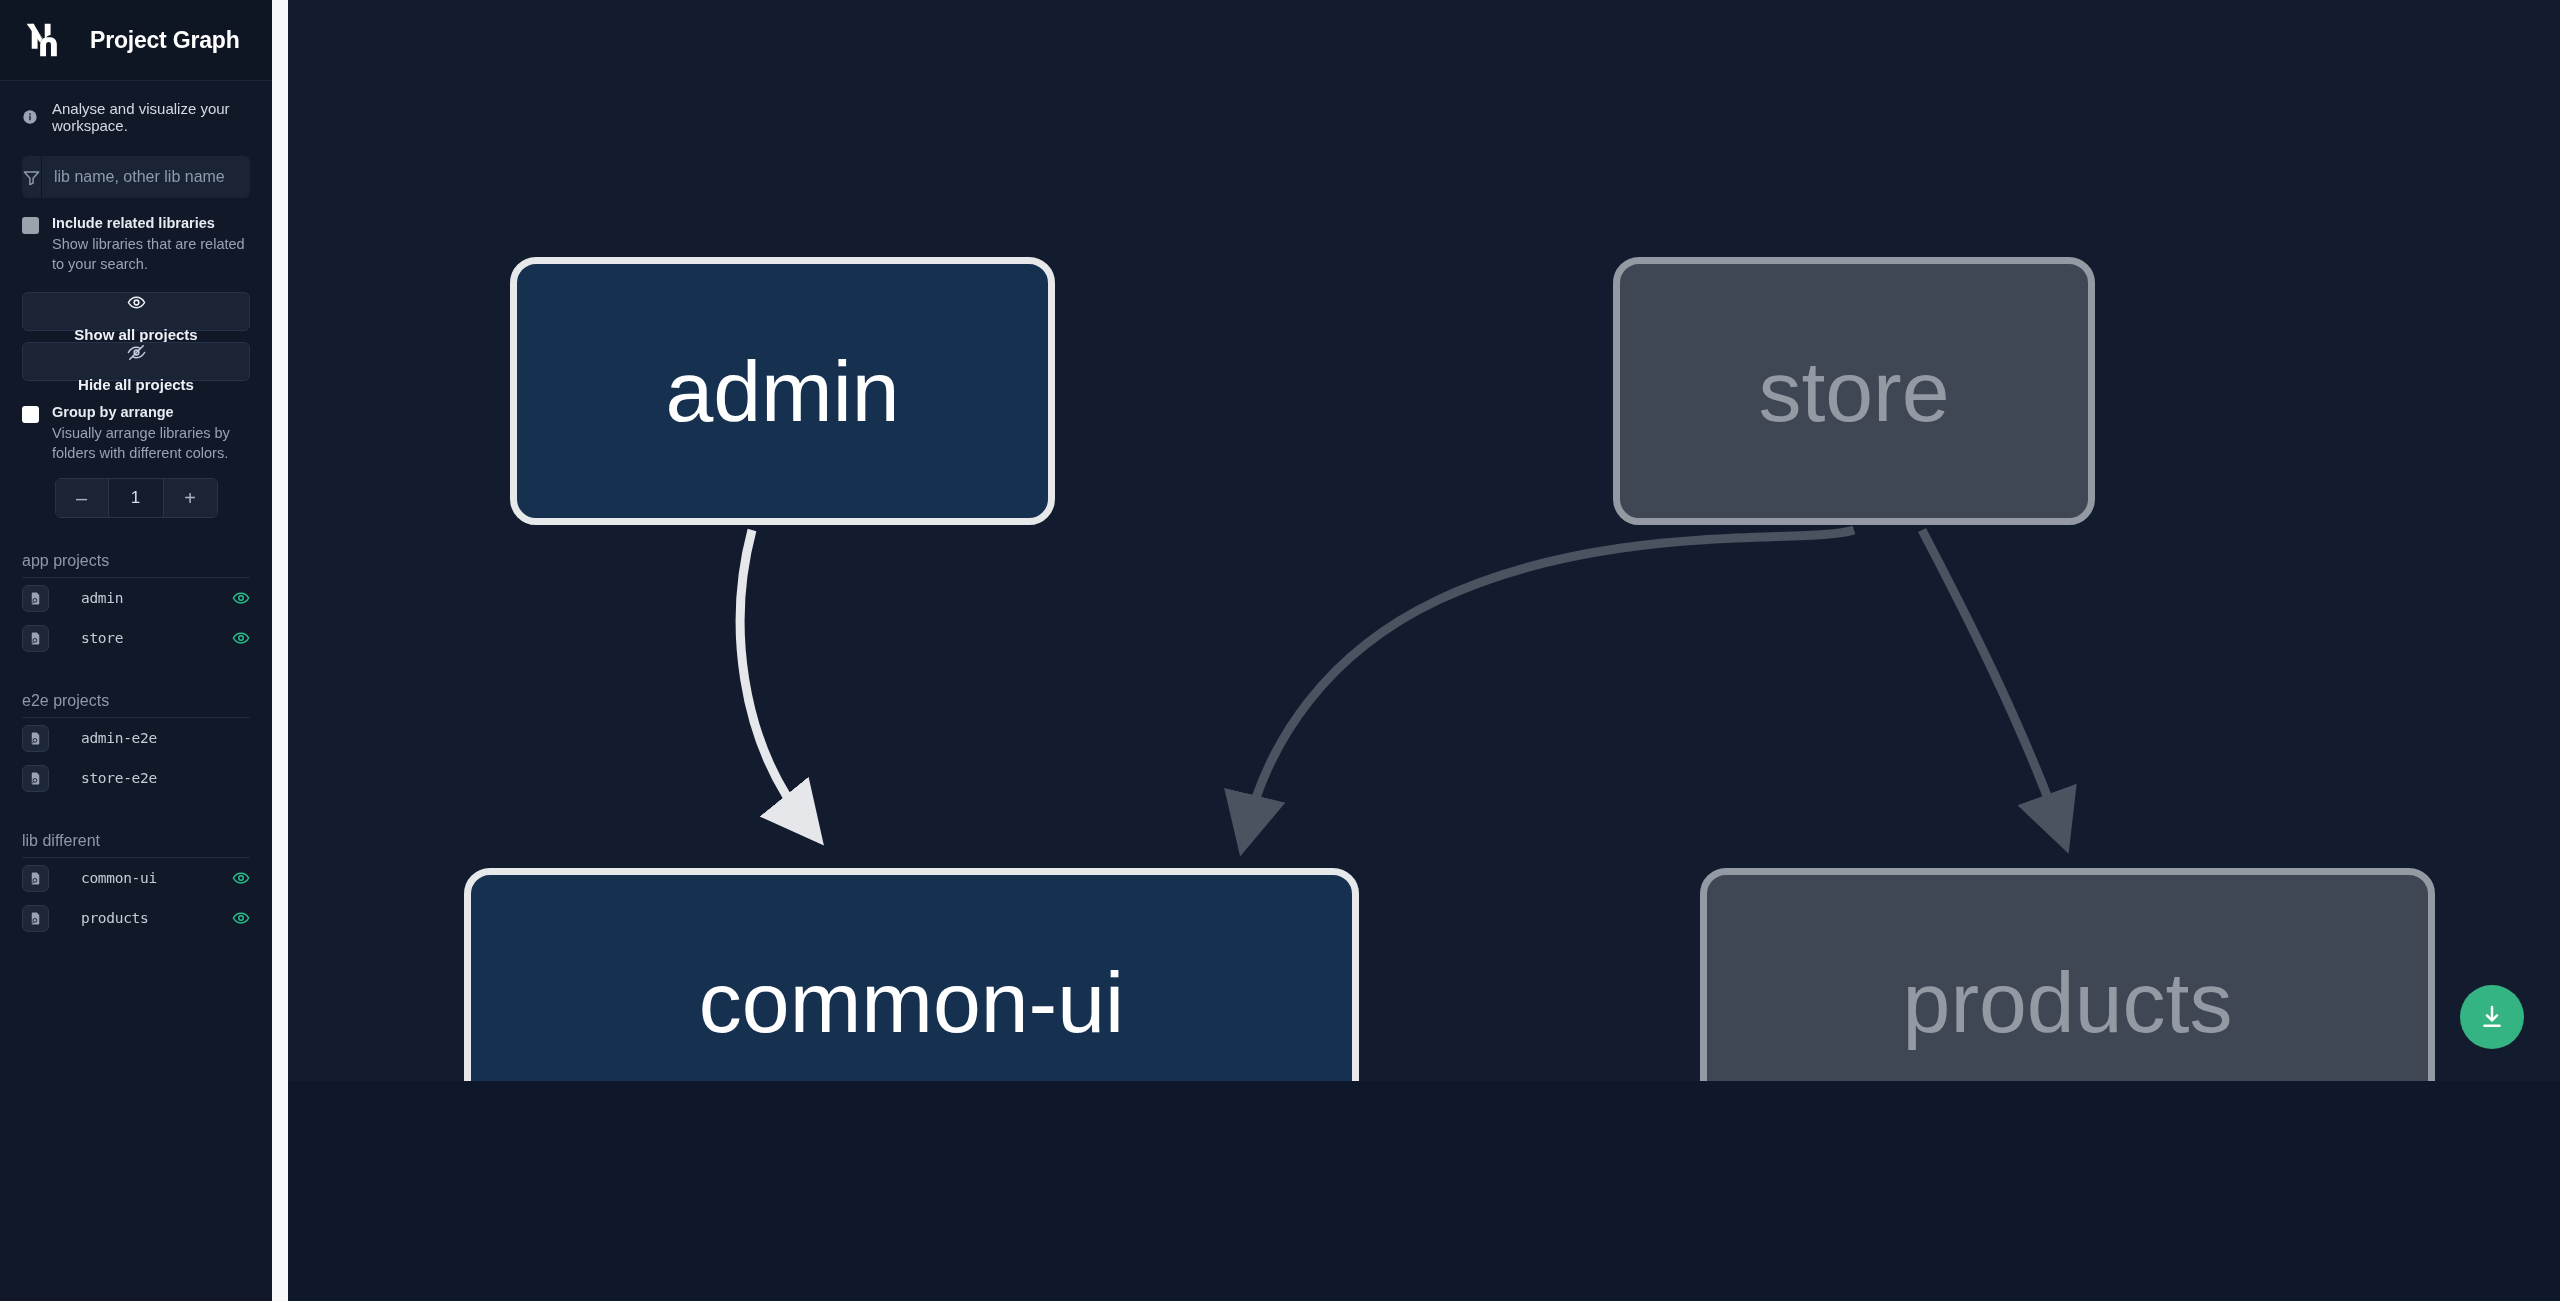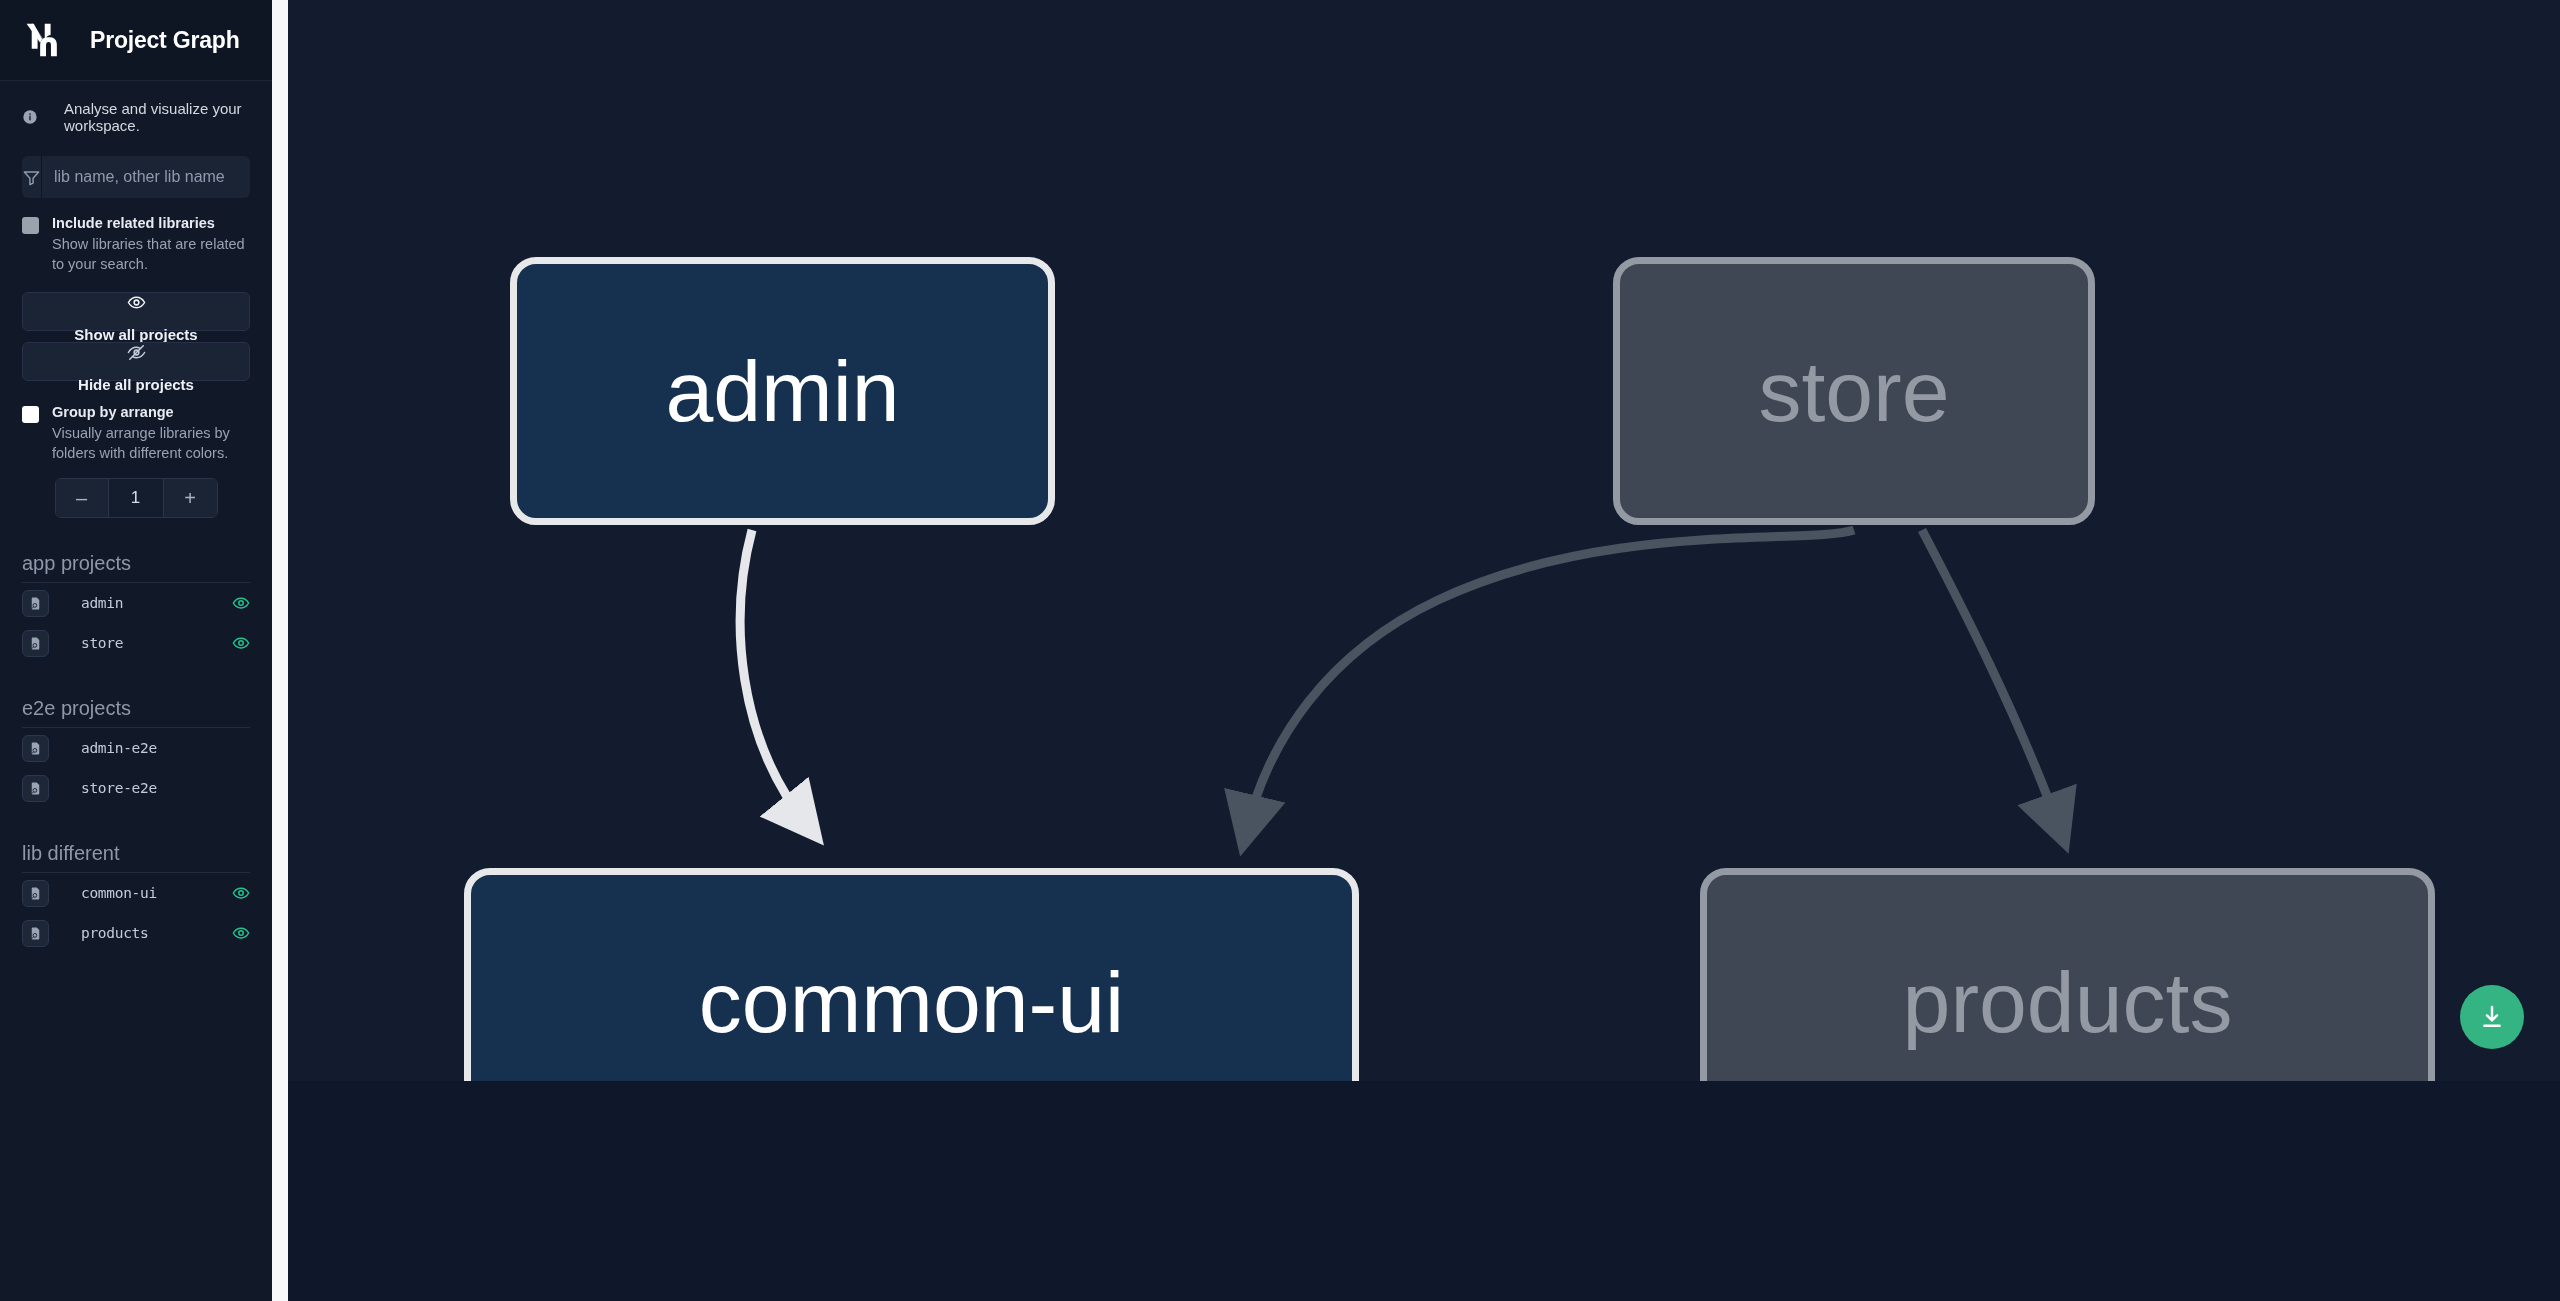--- a/index.html
+++ b/index.html
@@ -29,21 +29,21 @@
     background:#0f1623;
   }
   .nx-logo{width:44px;height:44px;flex:0 0 44px;display:block;}
   .sb-title{
     color:#ffffff;font-size:23px;font-weight:700;letter-spacing:-0.2px;
     margin-left:24px;white-space:nowrap;
   }
   .monitor-icon{margin-left:24px;width:22px;height:22px;display:block;}
 
   .sb-subtitle{
-    display:flex;align-items:center;gap:26px;
+    display:flex;align-items:center;gap:14px;
     padding:19px 22px 0 22px;
   }
   .sb-subtitle .info-icon{width:16px;height:16px;flex:0 0 16px;display:block;}
   .sb-subtitle span{color:#d4d9e2;font-size:15px;}
 
   .search-row{padding:22px 22px 0 22px;}
   .search-box{
     display:flex;align-items:stretch;height:42px;
     background:#1b2435;border-radius:6px;overflow:hidden;
   }
@@ -93,21 +93,21 @@
     border-right:1px solid #2a3449;box-sizing:border-box;
   }
   .st-val{
     width:55px;height:38px;background:#141d2e;display:flex;align-items:center;
     justify-content:center;color:#d7dde7;font-size:17px;
     border-right:1px solid #2a3449;box-sizing:border-box;
   }
   .st-btn.last{border-right:0;}
 
   .sec{padding:0 22px;margin-top:34px;}
-  .sec-title{color:#8d98a9;font-size:20px;padding-bottom:7px;}
+  .sec-title{color:#8d98a9;font-size:16px;padding-bottom:7px;}
   .sec-rule{height:1px;background:#222c3e;}
   .proj-row{
     display:flex;align-items:center;height:40px;cursor:pointer;
   }
   .proj-ic{
     width:27px;height:27px;flex:0 0 27px;border-radius:6px;
     background:#1d2troubleshoot;
   }
   .proj-ic{background:#1d2738;border:1px solid #2b374c;display:flex;align-items:center;justify-content:center;box-sizing:border-box;}
   .proj-ic svg{width:15px;height:15px;display:block;}

